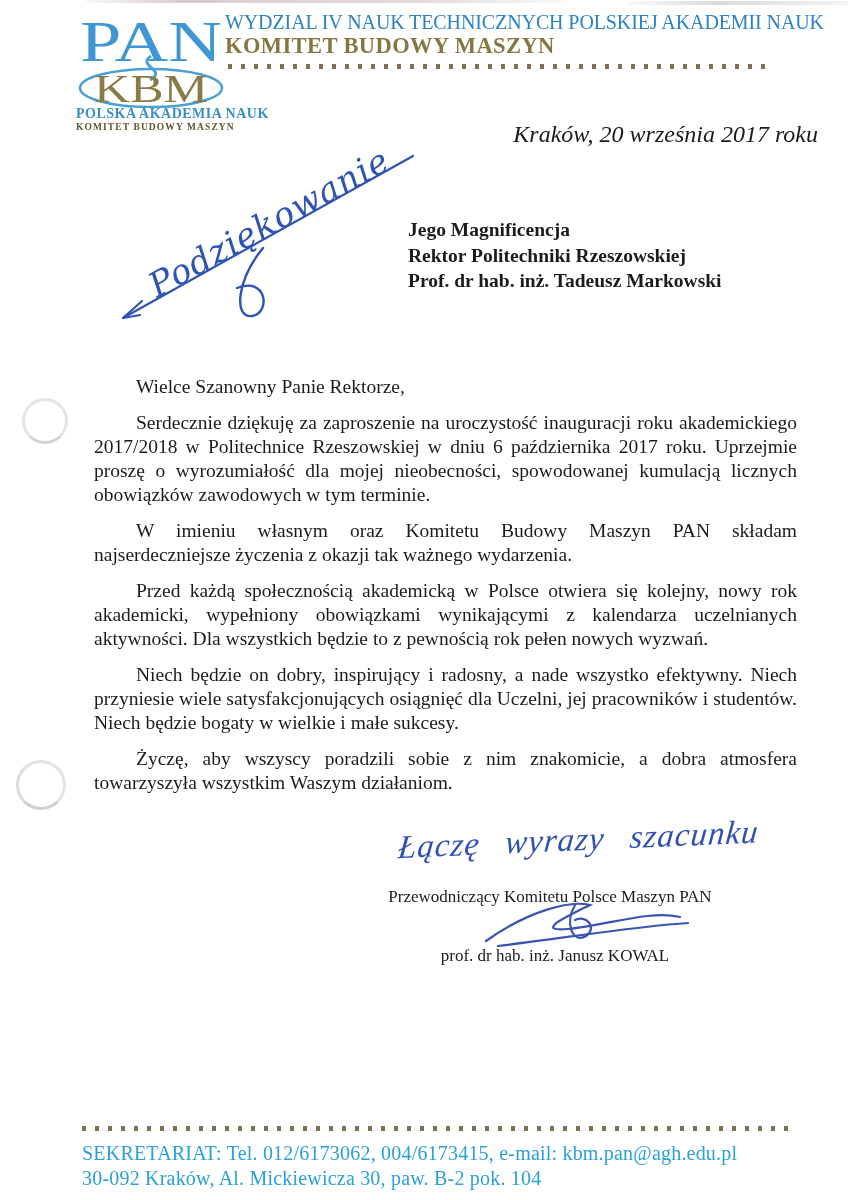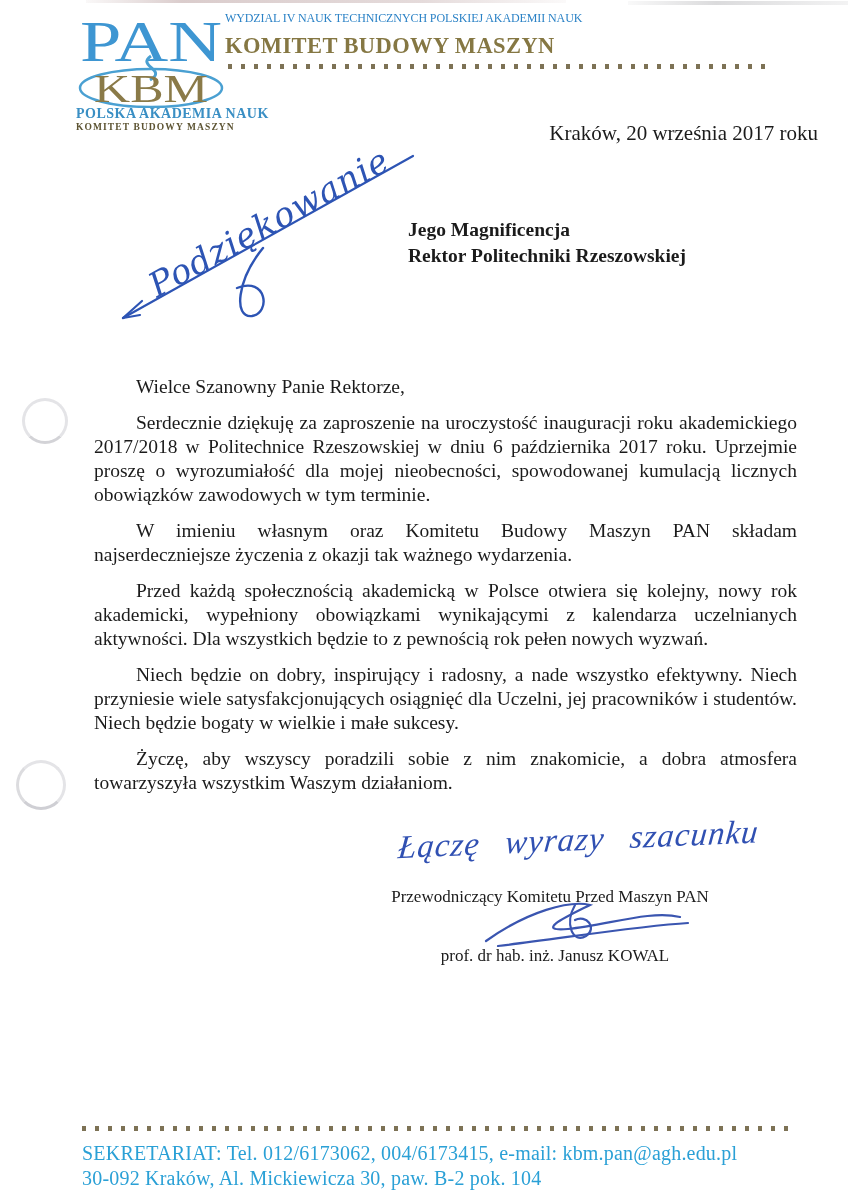--- a/index.html
+++ b/index.html
@@ -20,28 +20,28 @@
   .hole{position:absolute;border-radius:50%;border:3px solid #e4e4e7;}
   .hole.h1{left:22px;top:398px;width:40px;height:40px;border-bottom-color:#d3d3d7;}
   .hole.h2{left:16px;top:760px;width:44px;height:44px;border-bottom-color:#cfcfd4;border-left-color:#dcdcdf;}
   
   .logo{position:absolute;left:76px;top:8px;width:150px;}
   .logo svg{display:block;}
   .logo-org1{width:150px;text-align:center;font-size:14px;font-weight:bold;
     letter-spacing:.5px;color:#3a8fc4;margin-top:-2px;white-space:nowrap;}
   .logo-org2{width:150px;text-align:center;font-size:9.5px;font-weight:bold;
     letter-spacing:1.1px;color:#5d5433;white-space:nowrap;}
-  .hdr-line1{position:absolute;left:225px;top:11px;font-size:12px;color:#2b82c6;
+  .hdr-line1{position:absolute;left:225px;top:11px;font-size:20px;color:#2b82c6;
     white-space:nowrap;letter-spacing:-0.1px;}
   .hdr-line2{position:absolute;left:225px;top:33px;font-size:22.5px;font-weight:bold;
     color:#857743;white-space:nowrap;letter-spacing:.4px;}
   .dots{height:5px;background:repeating-linear-gradient(90deg,#7d7255 0 4px,transparent 4px 13px);}
   .hdr-dots{position:absolute;left:228px;top:64px;width:545px;}
   
-  .dateline{position:absolute;right:30px;top:121px;font-size:21px;white-space:nowrap;}
+  .dateline{position:absolute;right:30px;top:121px;font-size:24px;white-space:nowrap;font-style:italic;}
   .recipient{position:absolute;left:408px;top:217px;font-size:19.5px;font-weight:bold;
     line-height:25.5px;white-space:nowrap;}
   
   .annot{position:absolute;left:105px;top:148px;}
   
   .body{position:absolute;left:82px;top:363px;width:727px;font-size:19.5px;}
   .salutation{margin:0 0 53px 0;text-indent:40px;}
   .body p{margin:12px;text-indent:42px;text-align:justify;line-height:24px;}
   
   .closing-hand{position:absolute;left:398px;top:820px;width:420px;
@@ -94,33 +94,34 @@
         <path d="M18,170 L35,167"></path>
       </g>
       <text transform="translate(52,150) rotate(-29)" font-family="DejaVu Serif, serif" font-style="italic" font-size="34" fill="#2d54b4" letter-spacing="1">Podziękowanie</text>
       <path d="M158,100 C132,132 128,170 147,168 C166,165 162,128 132,140" fill="none" stroke="#2d54b4" stroke-width="2.4" stroke-linecap="round"></path>
     </svg>
   </div>
 
   <div class="recipient">
     <div>Jego Magnificencja</div>
     <div>Rektor Politechniki Rzeszowskiej</div>
+    <div>Prof. dr hab. inż. Tadeusz Markowski</div>
   </div>
 
   <div class="body">
     <p class="salutation">Wielce Szanowny Panie Rektorze,</p>
     <p>Serdecznie dziękuję za zaproszenie na uroczystość inauguracji roku akademickiego 2017/2018 w Politechnice Rzeszowskiej w dniu 6 października 2017 roku. Uprzejmie proszę o wyrozumiałość dla mojej nieobecności, spowodowanej kumulacją licznych obowiązków zawodowych w tym terminie.</p>
     <p>W imieniu własnym oraz Komitetu Budowy Maszyn PAN składam najserdeczniejsze życzenia z okazji tak ważnego wydarzenia.</p>
     <p>Przed każdą społecznością akademicką w Polsce otwiera się kolejny, nowy rok akademicki, wypełniony obowiązkami wynikającymi z kalendarza uczelnianych aktywności. Dla wszystkich będzie to z pewnością rok pełen nowych wyzwań.</p>
     <p>Niech będzie on dobry, inspirujący i radosny, a nade wszystko efektywny. Niech przyniesie wiele satysfakcjonujących osiągnięć dla Uczelni, jej pracowników i studentów. Niech będzie bogaty w wielkie i małe sukcesy.</p>
     <p>Życzę, aby wszyscy poradzili sobie z nim znakomicie, a dobra atmosfera towarzyszyła wszystkim Waszym działaniom.</p>
   </div>
 
   <div class="closing-hand">Łączę wyrazy szacunku</div>
-  <div class="closing-title">Przewodniczący Komitetu Przed Maszyn PAN</div>
+  <div class="closing-title">Przewodniczący Komitetu Polsce Maszyn PAN</div>
 
   <div class="sig">
     <svg width="215" height="52" viewBox="0 0 215 52">
       <g stroke="#3a55b0" stroke-width="2.2" fill="none" stroke-linecap="round">
         <path d="M8,45 C50,15 92,4 112,9 C90,20 55,36 90,33 C130,29 172,14 202,21"></path>
         <path d="M20,50 C80,43 160,30 210,27"></path>
         <path d="M97,9 C86,28 95,48 108,40 C120,32 108,18 97,24"></path>
       </g>
     </svg>
   </div>

